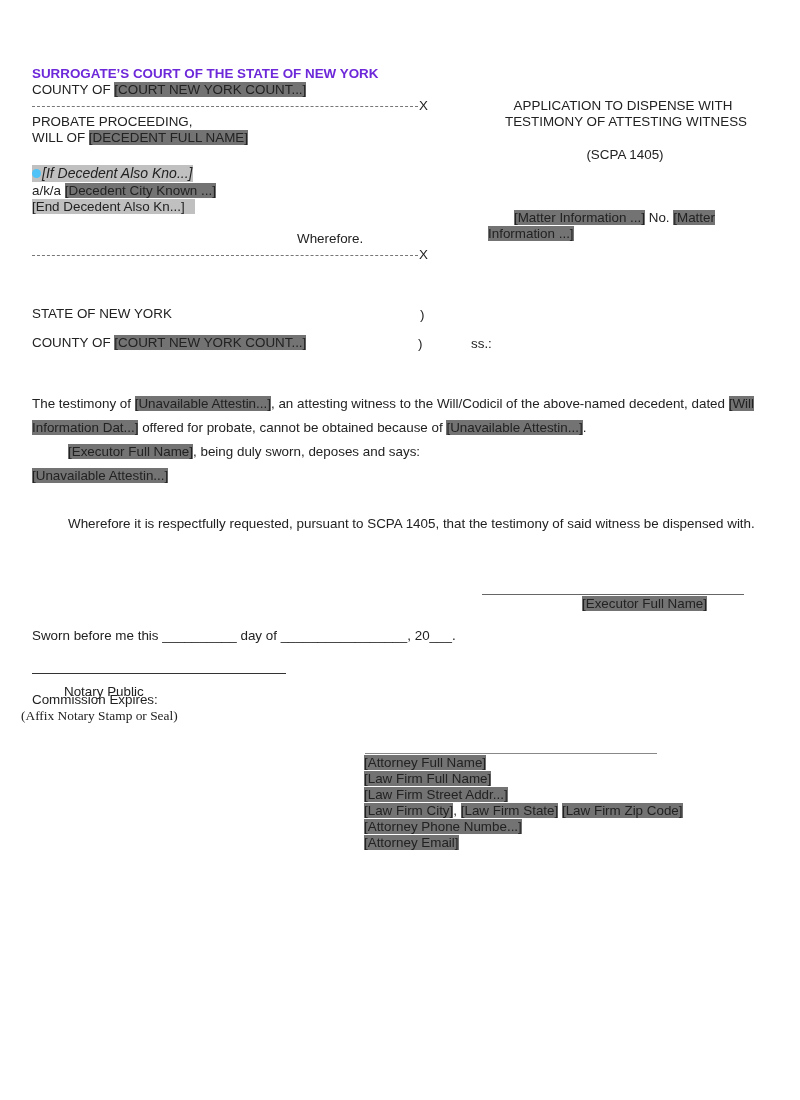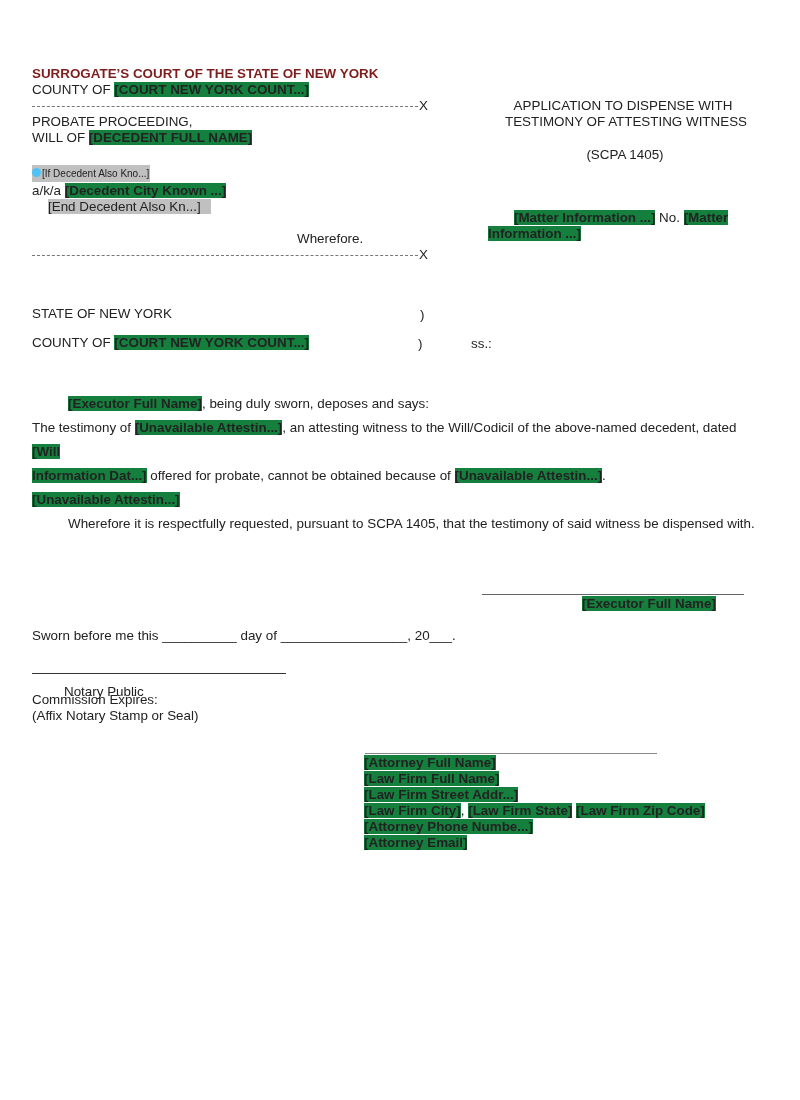--- a/index.html
+++ b/index.html
@@ -1,21 +1,21 @@
 <!DOCTYPE html>
 <html><head>
 <meta charset="utf-8">
 <style>
   html, body { margin:0; padding:0; background:#ffffff; }
   body { width:800px; height:1100px; position:relative; overflow:hidden;
          font-family:"Liberation Sans", sans-serif; color:#222; font-size:13.4px; }
   .abs { position:absolute; white-space:nowrap; line-height:16px; }
-  .hl { background:#15803d;font-weight:bold; }
+  .hl { background:#737373; }
   .grey { background:#c0c0c0; }
-  .bold { font-weight:bold; color:#7f1d1d; }
+  .bold { font-weight:bold; color:#6d28d9; }
   .dash { position:absolute; height:0; border-top:1px dashed #777; }
   .xmark { position:absolute; line-height:16px; }
   .line { position:absolute; height:0; border-top:1px solid #666; }
   .dot { display:inline-block; width:9px; height:9px; border-radius:50%; background:#4fc3f7; margin-right:1px; vertical-align:0px; }
   .para { position:absolute; left:32px; width:726px; line-height:24px; white-space:normal; }
   .center { text-align:center; }
 </style>
 </head>
 <body>
 
@@ -24,26 +24,26 @@
   <span>COUNTY OF </span><span class="hl">[COURT NEW YORK COUNT...]</span>
 </div>
 <div class="dash" style="left:32px;top:106px;width:386px;"></div>
 <div class="xmark" style="left:419px;top:98px;">X</div>
 <div class="abs" style="left:32px;top:114px;">PROBATE PROCEEDING,</div>
 <div class="abs" style="left:32px;top:130px;">
   <span>WILL OF </span><span class="hl">[DECEDENT FULL NAME]</span>
 </div>
 
 <div class="abs" style="left:32px;top:165px;">
-  <span class="grey" style="padding-right:1px;display:inline-block;"><span class="dot"></span><span style="font-size:10px;">[If Decedent Also Kno...]</span></span>
+  <span class="grey" style="padding-right:1px;display:inline-block;"><span class="dot"></span><span style="font-size:14px;font-style:italic;">[If Decedent Also Kno...]</span></span>
 </div>
 <div class="abs" style="left:32px;top:183px;">
   <span>a/k/a </span><span class="hl">[Decedent City Known ...]</span>
 </div>
-<div class="abs" style="left:48px;top:199px;">
+<div class="abs" style="left:32px;top:199px;">
   <span class="grey" style="padding-right:10px;">[End Decedent Also Kn...]</span>
 </div>
 <div class="abs" style="left:297px;top:231px;">Wherefore.</div>
 <div class="dash" style="left:32px;top:255px;width:386px;"></div>
 <div class="xmark" style="left:419px;top:247px;">X</div>
 
 <div class="abs center" style="left:468px;top:98px;width:310px;">APPLICATION TO DISPENSE WITH</div>
 <div class="abs center" style="left:471px;top:114px;width:310px;">TESTIMONY OF ATTESTING WITNESS</div>
 <div class="abs center" style="left:470px;top:147px;width:310px;">(SCPA 1405)</div>
 <div class="abs" style="left:514px;top:210px;">
@@ -55,43 +55,43 @@
 
 <div class="abs" style="left:32px;top:306px;">STATE OF NEW YORK</div>
 <div class="abs" style="left:420px;top:307px;">)</div>
 <div class="abs" style="left:32px;top:335px;">
   <span>COUNTY OF </span><span class="hl">[COURT NEW YORK COUNT...]</span>
 </div>
 <div class="abs" style="left:418px;top:336px;">)</div>
 <div class="abs" style="left:471px;top:336px;">ss.:</div>
 
 <div class="para" style="top:392px;">
+  <div>
+    <span>The testimony of </span><span class="hl">[Unavailable Attestin...]</span><span>, an attesting witness to the Will/Codicil of the above-named decedent, dated </span><span class="hl"><span>[Will</span></span><br><span class="hl">Information Dat...]</span><span> offered for probate, cannot be obtained because of </span><span class="hl">[Unavailable Attestin...]</span><span>.</span>
+  </div>
   <div style="padding-left:36px;">
     <span class="hl">[Executor Full Name]</span><span>, being duly sworn, deposes and says:</span>
-  </div>
-  <div>
-    <span>The testimony of </span><span class="hl">[Unavailable Attestin...]</span><span>, an attesting witness to the Will/Codicil of the above-named decedent, dated </span><span class="hl"><span>[Will</span></span><br><span class="hl">Information Dat...]</span><span> offered for probate, cannot be obtained because of </span><span class="hl">[Unavailable Attestin...]</span><span>.</span>
   </div>
   <div>
     <span class="hl">[Unavailable Attestin...]</span>
   </div>
 </div>
 
 <div class="para" style="top:516px;line-height:16px;text-indent:36px;">Wherefore it is respectfully requested, pursuant to SCPA 1405, that the testimony of said witness be dispensed with.</div>
 
 <div class="line" style="left:482px;top:594px;width:262px;"></div>
 <div class="abs" style="left:582px;top:596px;">
   <span class="hl">[Executor Full Name]</span>
 </div>
 
 <div class="abs" style="left:32px;top:628px;">Sworn before me this __________ day of _________________, 20___.</div>
 <div class="line" style="left:32px;top:673px;width:254px;border-top-color:#333;"></div>
 <div class="abs" style="left:32px;top:684px;margin-left:32px;">Notary Public</div>
 <div class="abs" style="left:32px;top:692px;">Commission Expires:</div>
-<div class="abs" style="left:32px;top:708px;">(Affix Notary Stamp or Seal)</div>
+<div class="abs" style="left:21px;top:708px;font-family:Liberation Serif, serif;">(Affix Notary Stamp or Seal)</div>
 
 <div class="line" style="left:365px;top:753px;width:292px;border-top-color:#888;"></div>
 <div class="abs" style="left:364px;top:755px;"><span class="hl">[Attorney Full Name]</span></div>
 <div class="abs" style="left:364px;top:771px;"><span class="hl">[Law Firm Full Name]</span></div>
 <div class="abs" style="left:364px;top:787px;"><span class="hl">[Law Firm Street Addr...]</span></div>
 <div class="abs" style="left:364px;top:803px;">
   <span class="hl">[Law Firm City]</span><span>, </span><span class="hl">[Law Firm State]</span><span> </span><span class="hl">[Law Firm Zip Code]</span>
 </div>
 <div class="abs" style="left:364px;top:819px;"><span class="hl">[Attorney Phone Numbe...]</span></div>
 <div class="abs" style="left:364px;top:835px;"><span class="hl">[Attorney Email]</span></div>

